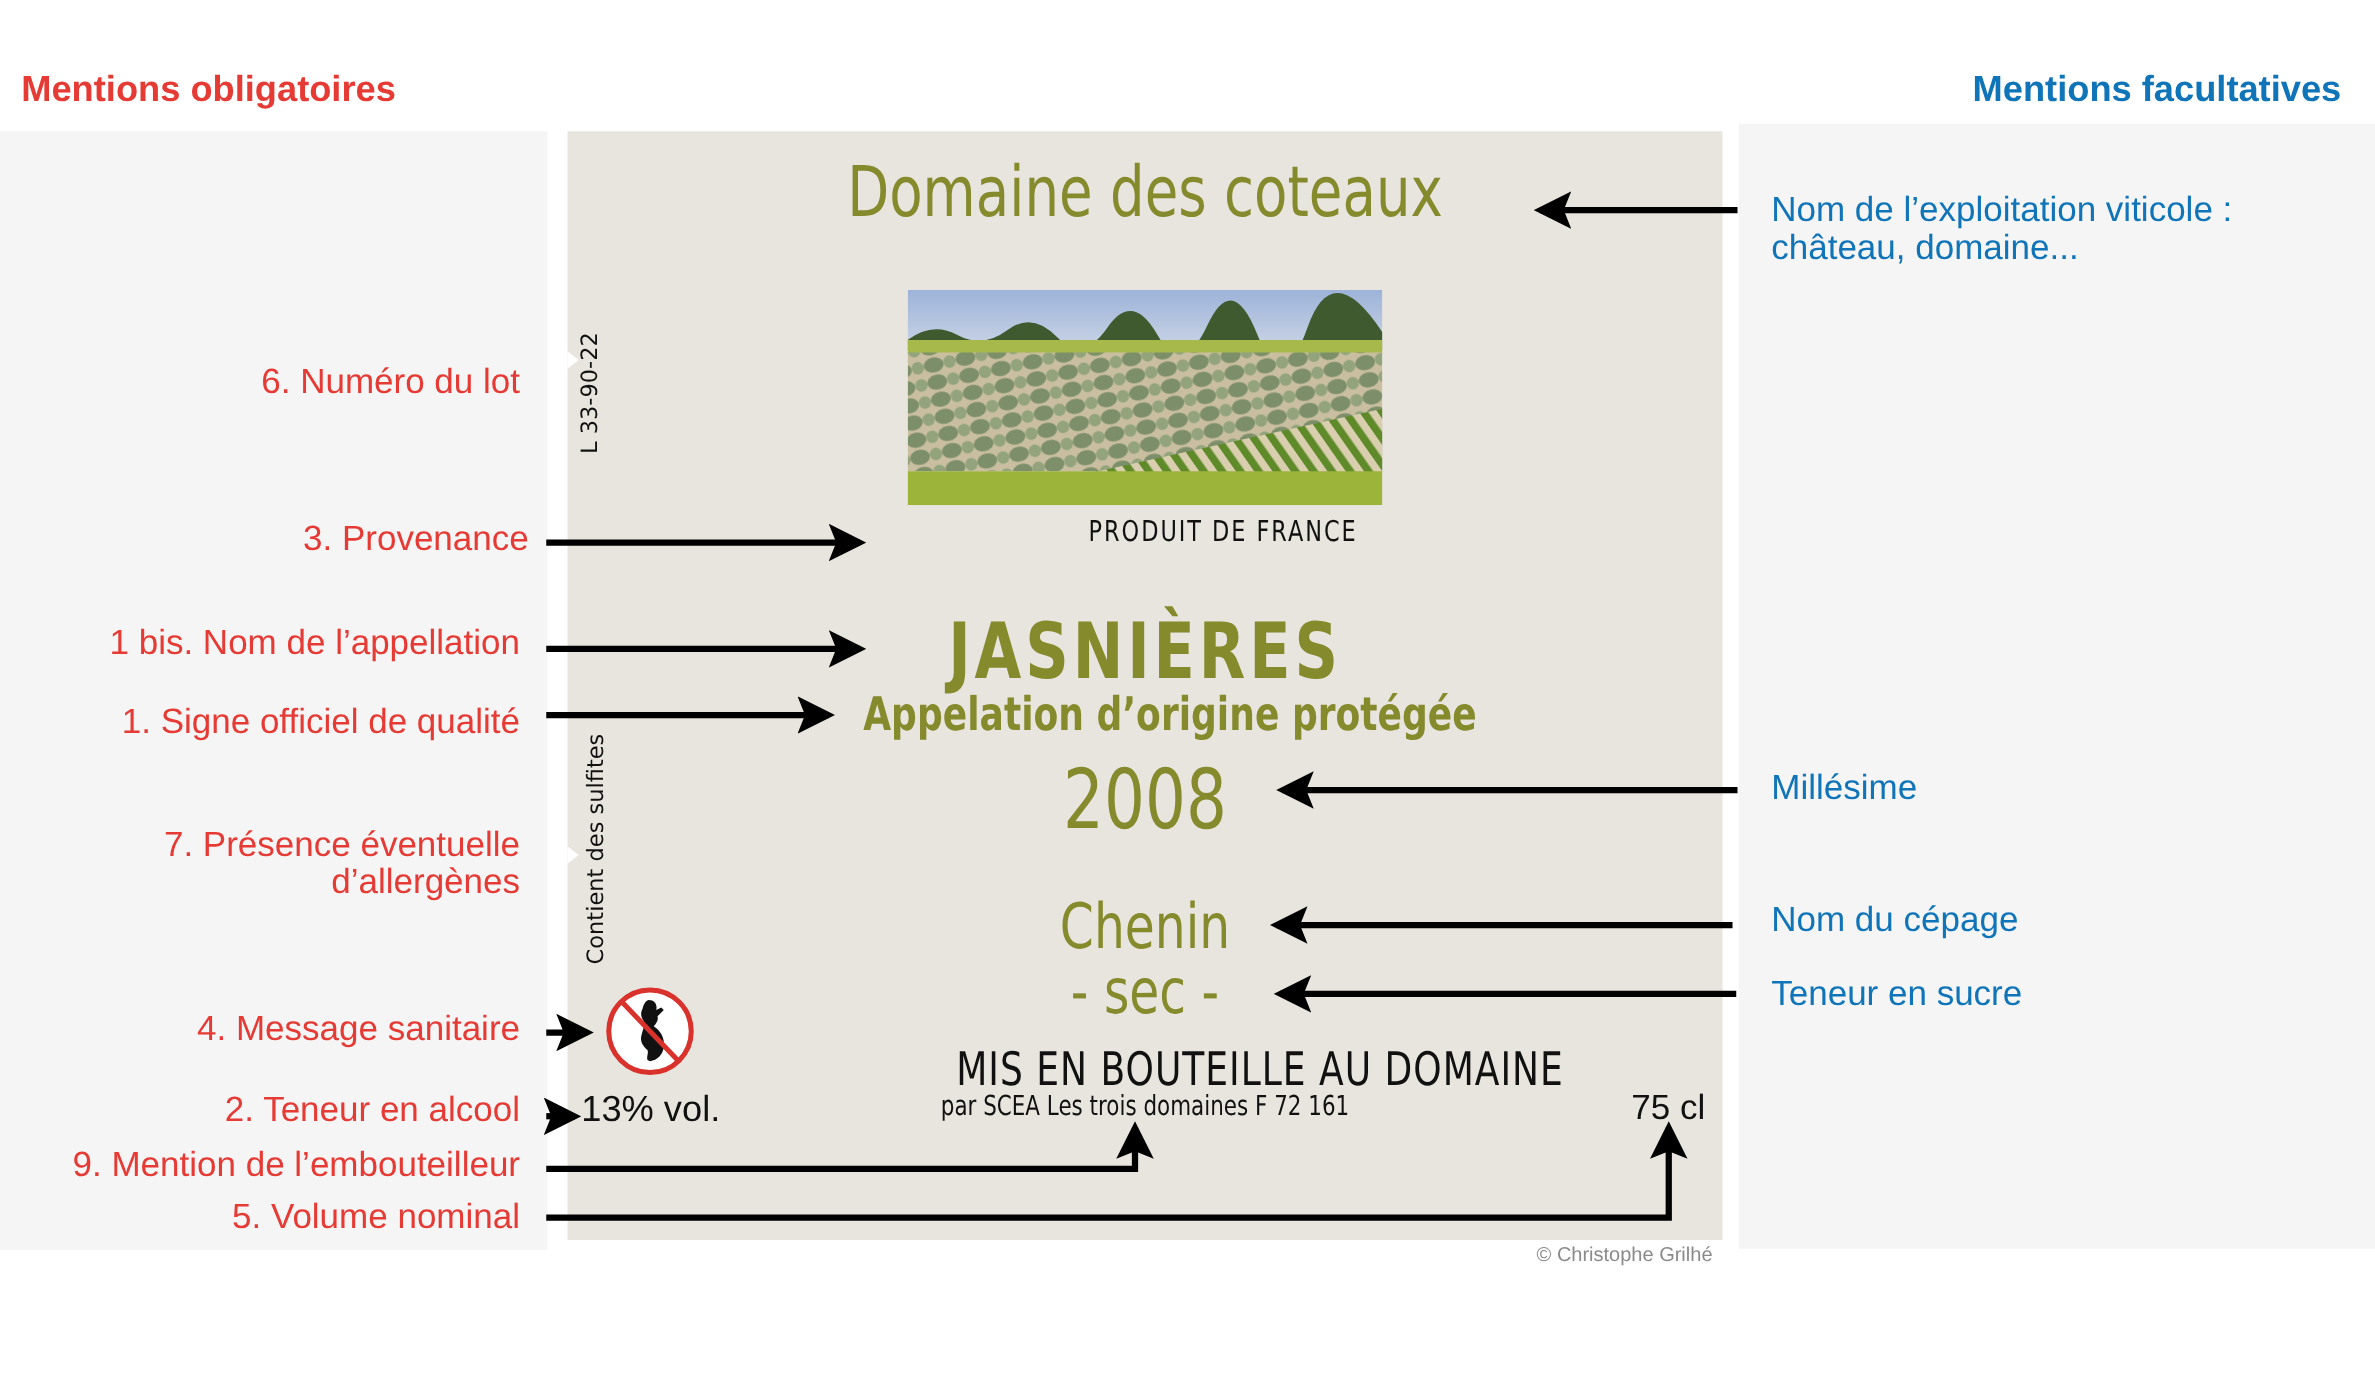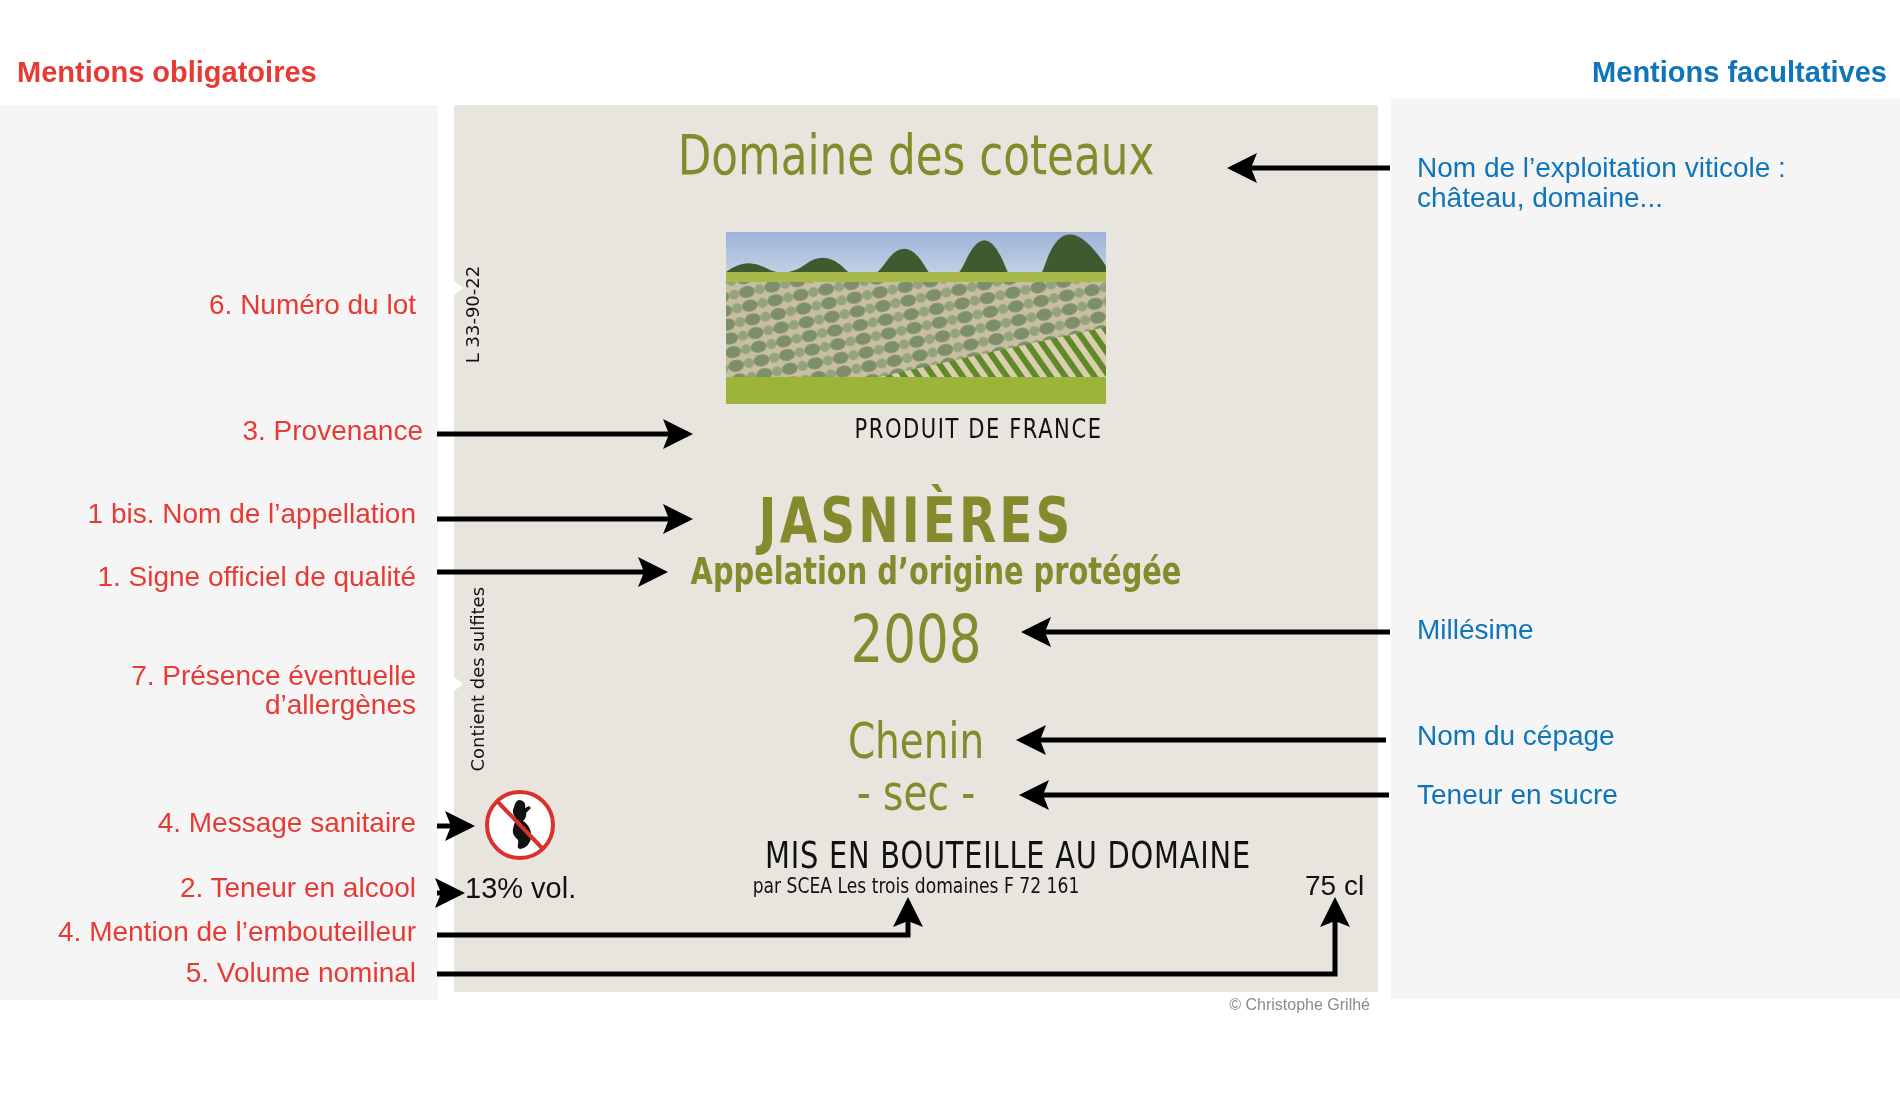--- a/index.html
+++ b/index.html
@@ -4,41 +4,41 @@
 <style>
   html, body { margin: 0; padding: 0; }
   body {
     width: 1900px; height: 1100px; position: relative; overflow: hidden;
     background: #ffffff;
     font-family: "Liberation Sans", sans-serif;
   }
   .abs { position: absolute; }
   .hdr { font-weight: bold; font-size: 29px; top: 56px; white-space: nowrap; }
   .hdr-left { left: 17px; color: #e63a35; }
-  .hdr-right { right: 13px; color: #0f74b8; }
+  .hdr-right { right: 27px; color: #0f74b8; }
   .panel { background: #f5f5f5; }
   .panel-left { left: 0; top: 105px; width: 438px; height: 895px; }
   .panel-right { left: 1391px; top: 99px; width: 509px; height: 900px; }
   .label { left: 454px; top: 105px; width: 924px; height: 887px; background: #e8e5de; }
   .lbl-left {
     color: #e63a35; font-size: 28px; right: 1484px; text-align: right;
     white-space: nowrap; line-height: 29px;
   }
   .lbl-right {
     color: #0f74b8; font-size: 28px; left: 1417px; white-space: nowrap; line-height: 29px;
   }
   .narrow { font-family: "DejaVu Sans", sans-serif; transform: scaleX(0.78); transform-origin: center; white-space: nowrap; text-align: center; }
   .olive { color: #858a2c; }
   .domaine { left: 454px; width: 924px; top: 122px; font-size: 56px; text-align: center; }
   .jasnieres { left: 454px; width: 924px; top: 484px; font-size: 62px; text-align: center; letter-spacing: 4px; font-weight: bold; }
   .aop { left: 454px; width: 964px; top: 550px; font-size: 37px; text-align: center; font-weight: bold; }
   .millesime { left: 454px; width: 924px; top: 601px; font-size: 66px; text-align: center; }
   .cepage { left: 454px; width: 924px; top: 712px; font-size: 50px; text-align: center; }
   .sucre { left: 454px; width: 924px; top: 764px; font-size: 50px; text-align: center; }
-  .produit { left: 454px; width: 1049px; top: 413px; font-size: 27px; text-align: center; color: #111; letter-spacing: 2px; }
+  .produit { left: 454px; width: 1049px; top: 413px; font-size: 23px; text-align: center; color: #111; letter-spacing: 2px; }
   .mis { left: 454px; width: 1108px; top: 834px; font-size: 37px; text-align: center; color: #111; letter-spacing: 1px; }
   .par { left: 454px; width: 924px; top: 873px; font-size: 22px; text-align: center; color: #111; }
   .photo { left: 726px; top: 232px; width: 380px; height: 172px; overflow: hidden; }
   .vert { font-family: "DejaVu Sans", sans-serif; color: #111; white-space: nowrap; transform-origin: center; }
   .lot { left: 422px; top: 304px; width: 100px; font-size: 18px; text-align: center; transform: rotate(-90deg); }
   .sulf { left: 389px; top: 673px; width: 176px; font-size: 18px; text-align: center; transform: rotate(-90deg); }
   .alc { left: 465px; top: 872px; font-size: 29px; color: #111; }
   .vol { left: 1305px; top: 870px; font-size: 28px; color: #111; }
   .copy { left: 1160px; width: 210px; top: 996px; font-size: 16px; color: #8a8a8a; text-align: right; }
   .notch { width: 0; height: 0; border-top: 7px solid transparent; border-bottom: 7px solid transparent; border-left: 9px solid #ffffff; }
@@ -128,21 +128,21 @@
 <div class="abs copy">© Christophe Grilhé</div>
 
 <div class="abs lbl-left" style="top:290px;">6. Numéro du lot</div>
 <div class="abs lbl-left" style="top:416px; right:1477px;">3. Provenance</div>
 <div class="abs lbl-left" style="top:499px;">1 bis. Nom de l’appellation</div>
 <div class="abs lbl-left" style="top:562px;">1. Signe officiel de qualité</div>
 <div class="abs lbl-left" style="top:661px;">7. Présence éventuelle</div>
 <div class="abs lbl-left" style="top:690px;">d’allergènes</div>
 <div class="abs lbl-left" style="top:808px;">4. Message sanitaire</div>
 <div class="abs lbl-left" style="top:873px;">2. Teneur en alcool</div>
-<div class="abs lbl-left" style="top:917px;">4. Mention de l’embouteilleur</div>
+<div class="abs lbl-left" style="top:917px;">9. Mention de l’embouteilleur</div>
 <div class="abs lbl-left" style="top:958px;">5. Volume nominal</div>
 
 <div class="abs lbl-right" style="top:153px;">Nom de l’exploitation viticole :</div>
 <div class="abs lbl-right" style="top:183px;">château, domaine...</div>
 <div class="abs lbl-right" style="top:615px;">Millésime</div>
 <div class="abs lbl-right" style="top:721px;">Nom du cépage</div>
 <div class="abs lbl-right" style="top:780px;">Teneur en sucre</div>
 
 <svg class="overlay" width="1900" height="1100" viewBox="0 0 1900 1100">
   <defs>

